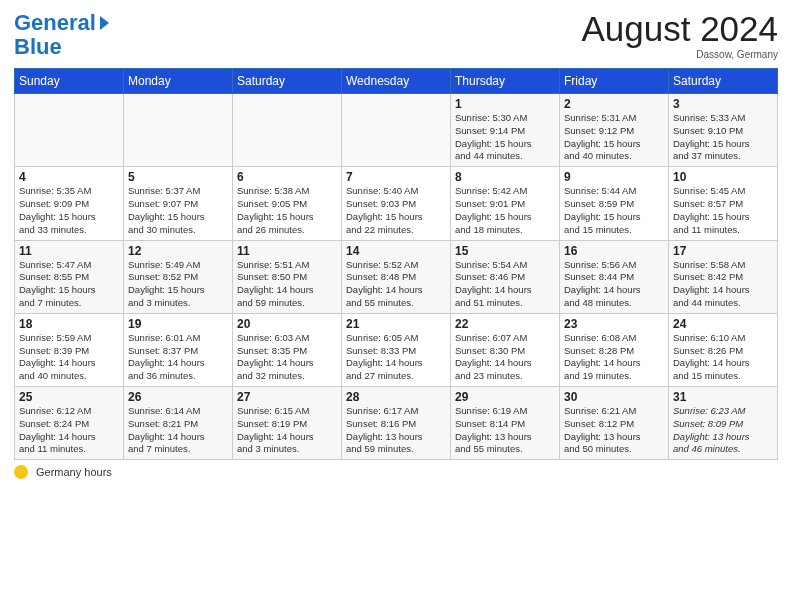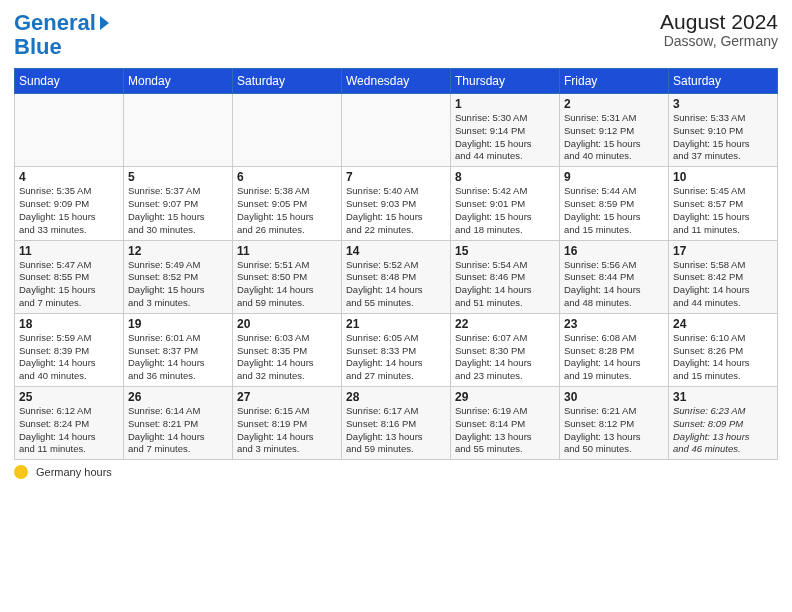--- a/index.html
+++ b/index.html
@@ -40,27 +40,27 @@
       border-top: 7px solid transparent;
       border-bottom: 7px solid transparent;
       display: inline-block;
       margin-left: 2px;
       vertical-align: middle;
     }
     .title-block {
       text-align: right;
     }
     .month-year {
-      font-size: 21px;
+      font-size: 35px;
       font-weight: normal;
       color: #222;
       line-height: 1.1;
     }
     .location {
-      font-size: 14px;
+      font-size: 10px;
       color: #555;
     }
     .calendar-table {
       width: 100%;
       border-collapse: collapse;
       font-size: 10.5px;
     }
     .calendar-table thead tr th {
       background: #1d4ed8;
       color: #fff;

